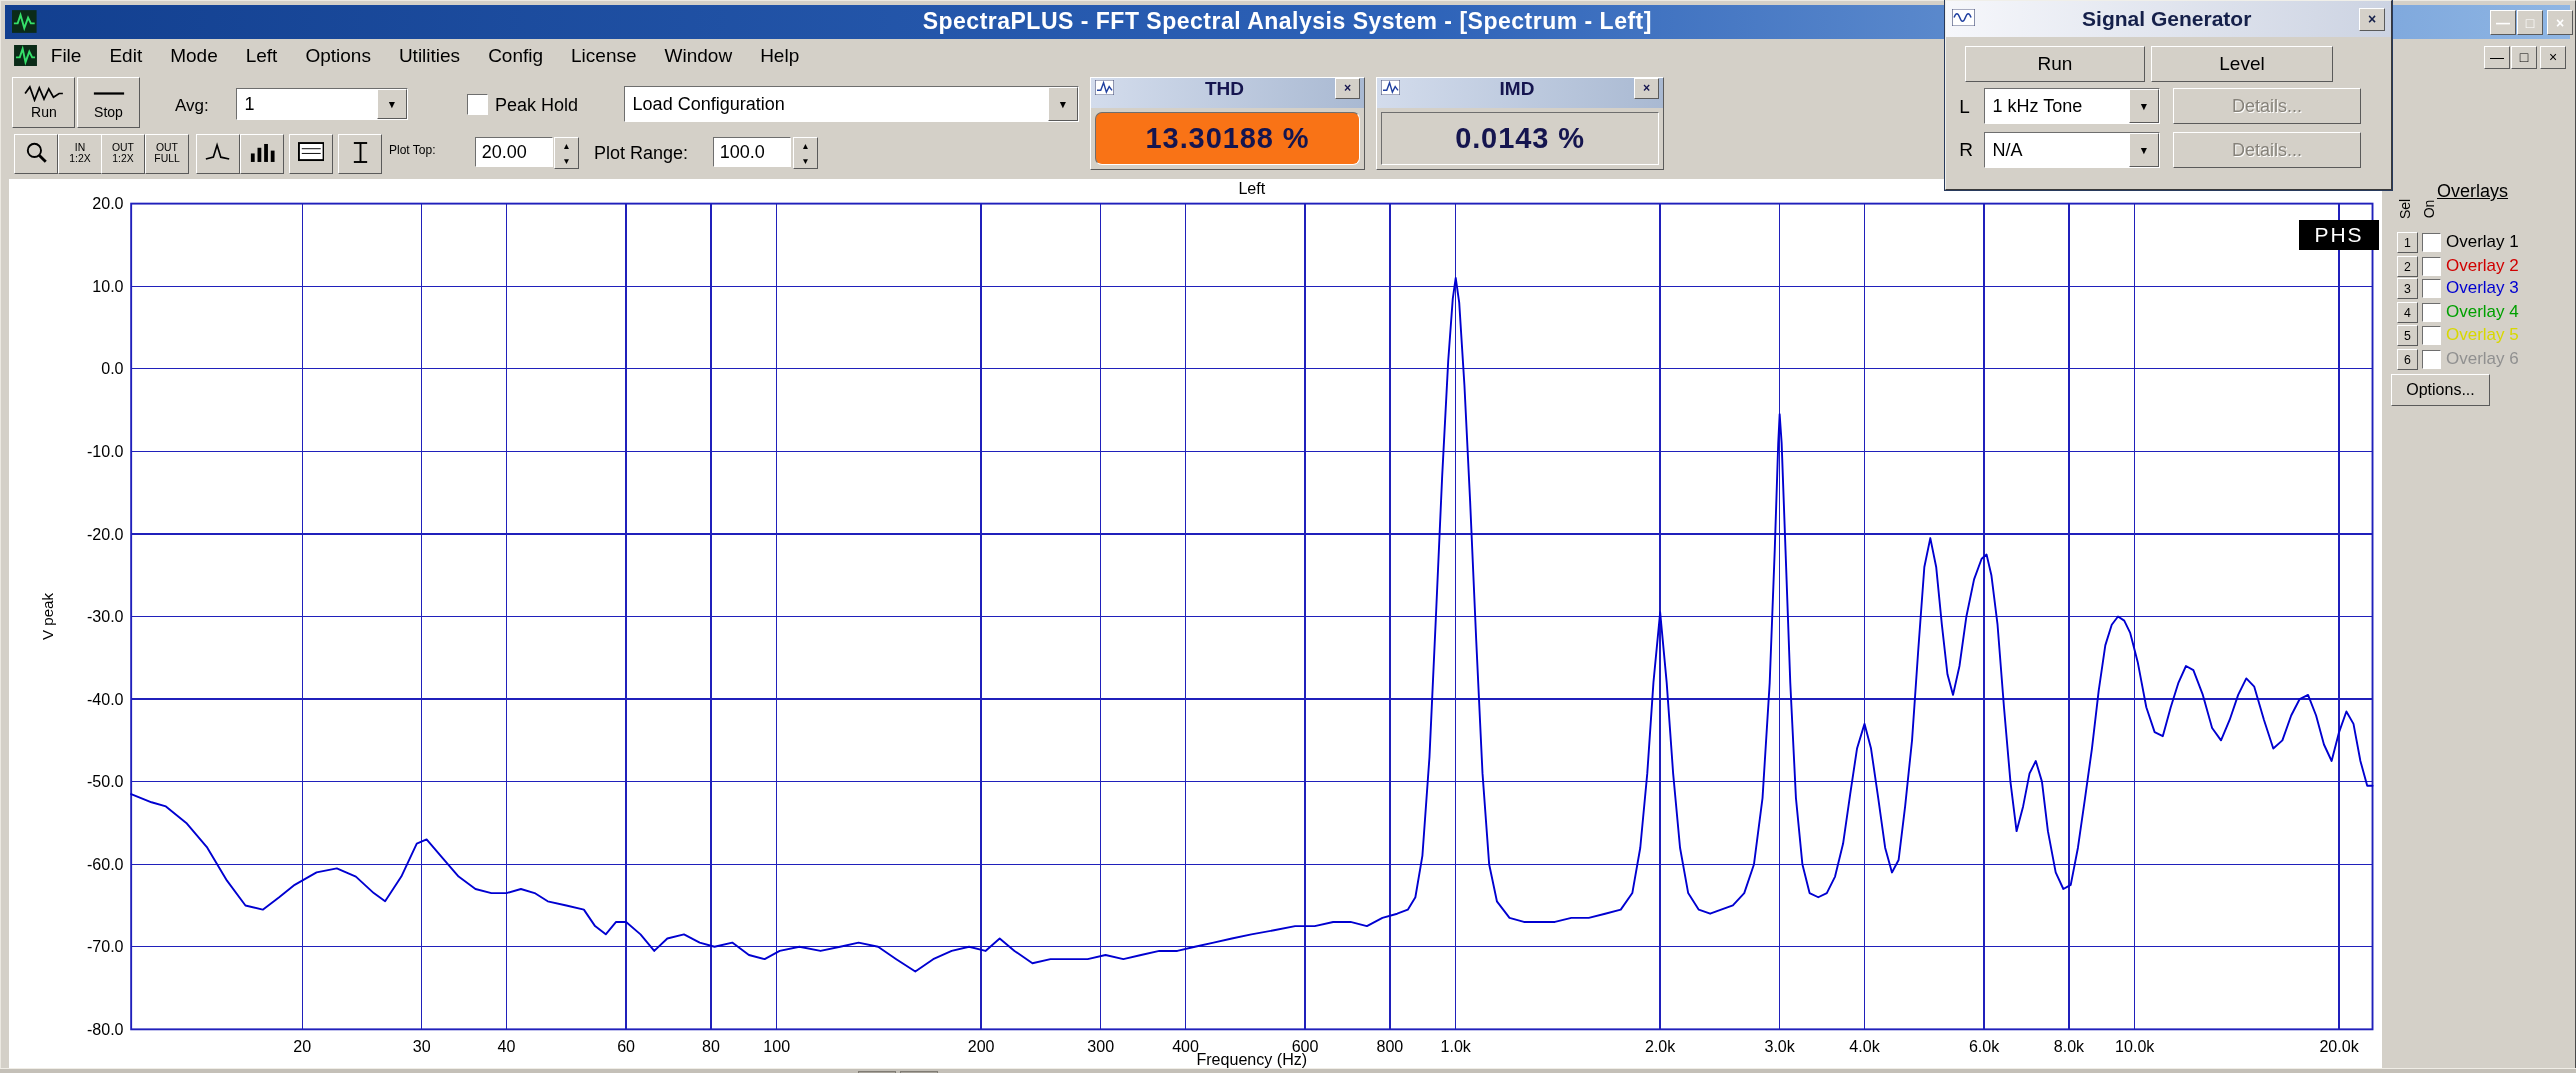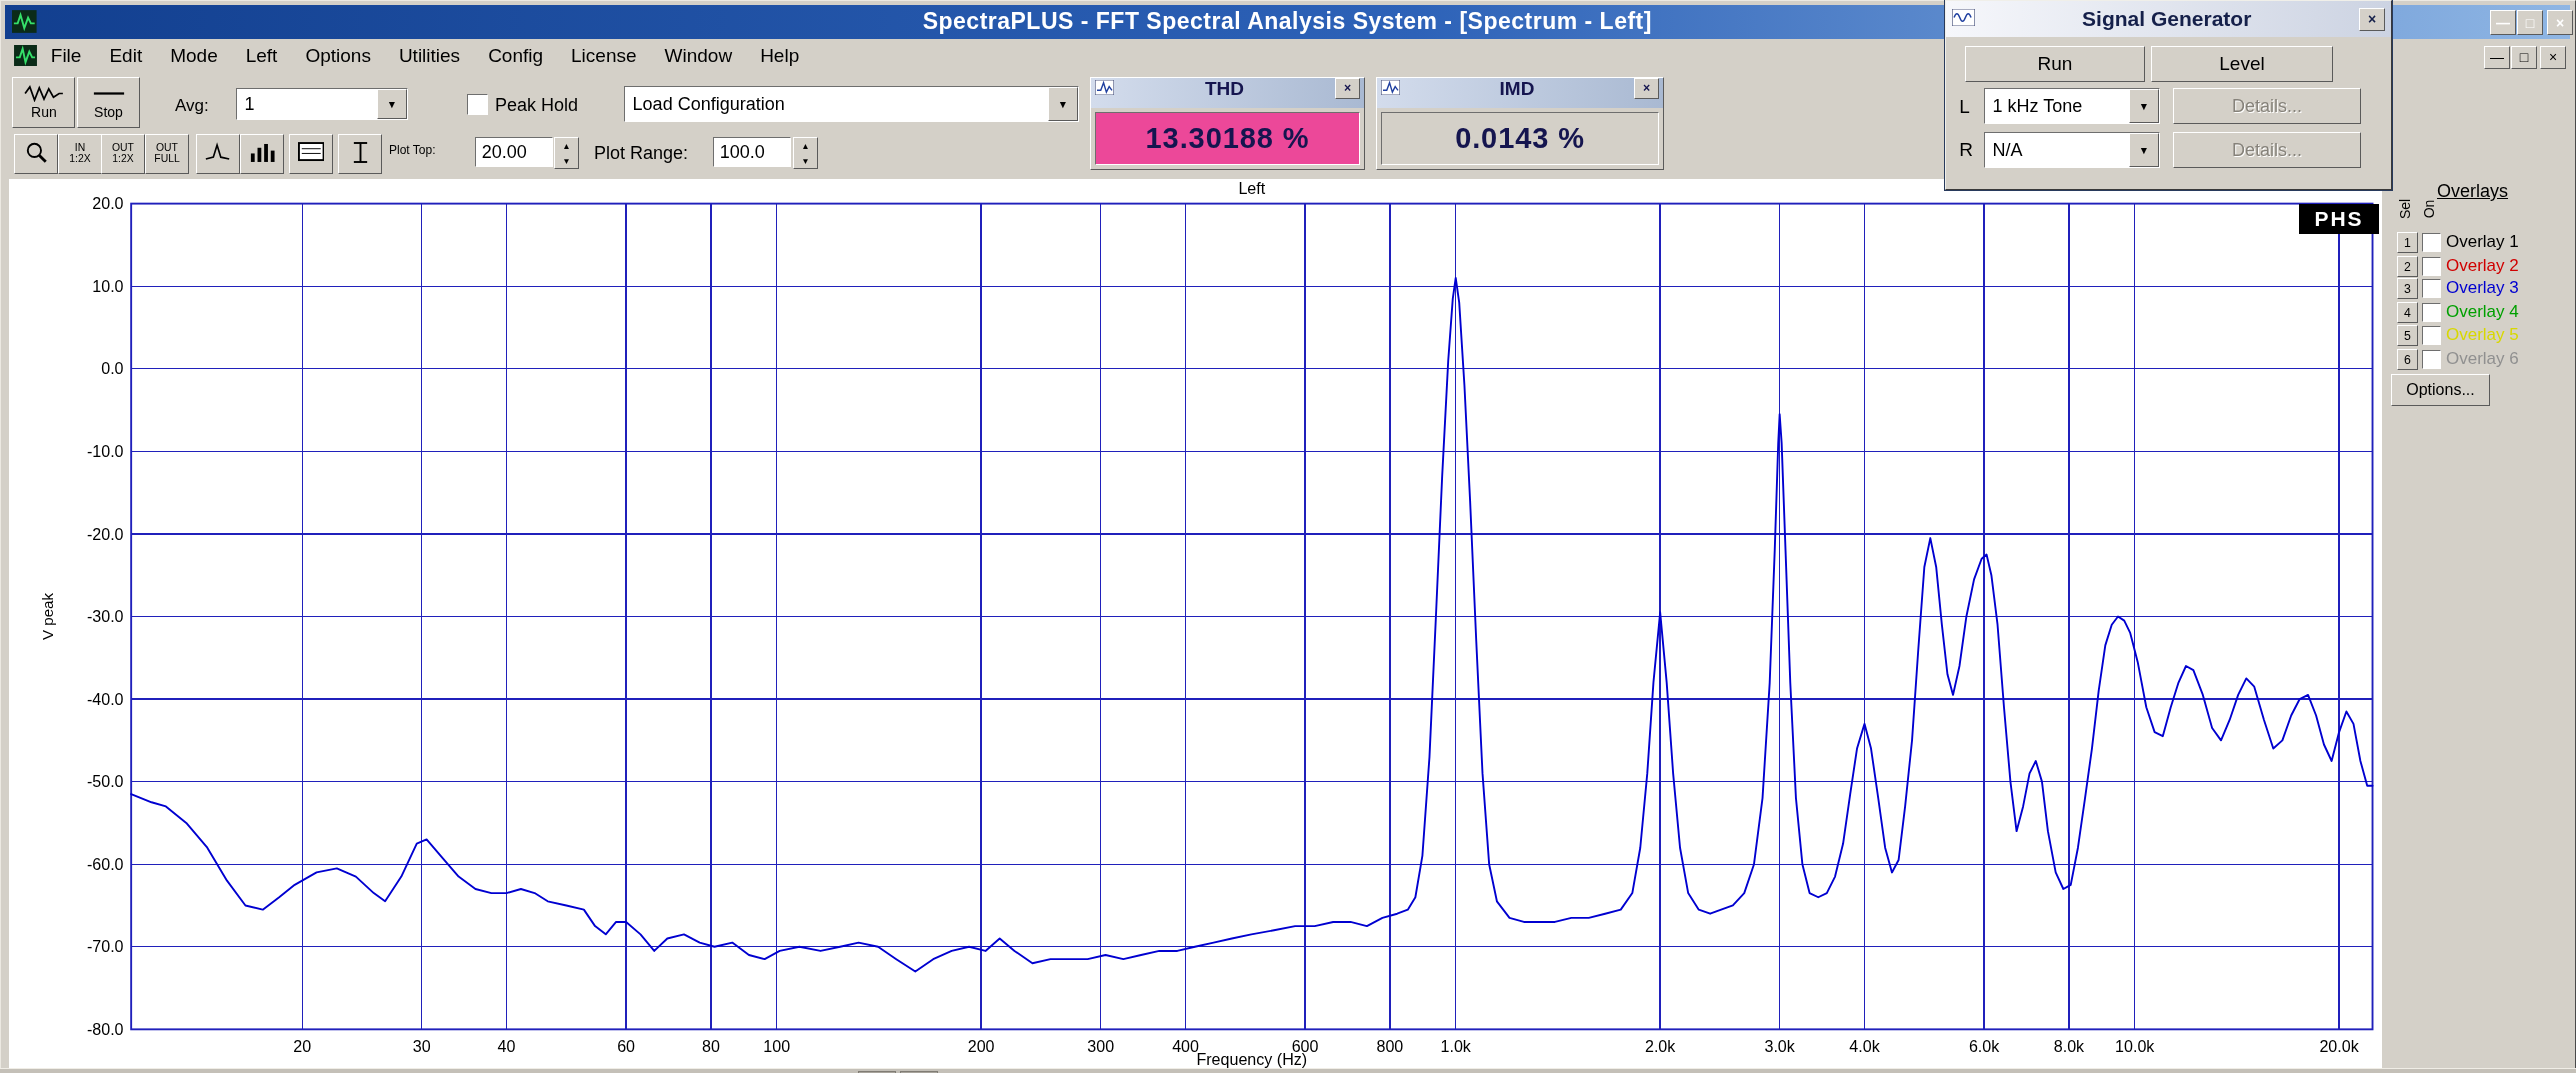--- a/index.html
+++ b/index.html
@@ -37,22 +37,22 @@
   .vwrap{position:absolute;}
   .vtxt{position:absolute;left:50%;top:50%;transform:translate(-50%,-50%) rotate(-90deg);
         font-size:14px;white-space:nowrap;}
   .olabel{font-size:17px;line-height:19px;white-space:nowrap;}
   .sg{position:absolute;background:#d4d0c8;border:1.9px solid;border-color:#f0efe9 #3a3a3a #3a3a3a #f0efe9;
       outline:0.9px solid #283a5c;}
   .sg-title{height:36px;background:linear-gradient(90deg,#f6f7fb 0%,#ccd3e2 100%);
             display:flex;align-items:center;padding:0 5.7px;font-size:21px;font-weight:bold;color:#15204a;}
   .sg-title .t{flex:1;text-align:center;}
   .disabled{color:#86827a;text-shadow:0.9px 0.9px 0 #ffffff;}
-  .phs{background:#000;color:#fff;font-weight:bold;font-size:21px;letter-spacing:1.9px;
-       display:flex;align-items:center;justify-content:center;}
+  .phs{background:#000;color:#fff;font-weight:normal;font-size:21px;letter-spacing:1.9px;
+       display:flex;align-items:center;justify-content:center;margin-top:16px;}
   .underline{text-decoration:underline;}
   svg text{font-family:"Liberation Sans",sans-serif;}
 </style>
 </head>
 <body>
 
 <div class="screen">
   <div class="app">
 
     <div class="titlebar abs" style="left:3.8px;top:3.8px;width:2565px;height:34px;">
@@ -122,21 +122,21 @@
       <div class="panel-title">
         <span>
           <svg width="19" height="15" viewBox="0 0 20 16">
               <rect x="0" y="0" width="20" height="16" fill="#fff" stroke="#46507a"></rect>
               <polyline points="2,11 6,11 9,3 12,13 15,7 18,11" fill="none" stroke="#2040a0" stroke-width="1.5"></polyline>
             </svg>
         </span>
         <span class="t">THD</span>
         <span class="btn wbtn" style="width:23px;height:19px;font-size:12.3px;">×</span>
       </div>
-      <div class="bigval sunken" style="position:absolute;left:3.8px;top:34px;right:3.8px;bottom:3.8px;background:#ec4899;">13.30188 %</div>
+      <div class="bigval sunken" style="position:absolute;left:3.8px;top:34px;right:3.8px;bottom:3.8px;background:#f97316;border-radius:7px;">13.30188 %</div>
     </div>
 
     <div class="panel abs" style="left:1375px;top:76px;width:286px;height:91px;">
       <div class="panel-title">
         <span>
           <svg width="19" height="15" viewBox="0 0 20 16">
               <rect x="0" y="0" width="20" height="16" fill="#fff" stroke="#46507a"></rect>
               <polyline points="2,11 6,11 9,3 12,13 15,7 18,11" fill="none" stroke="#2040a0" stroke-width="1.5"></polyline>
             </svg>
         </span>

